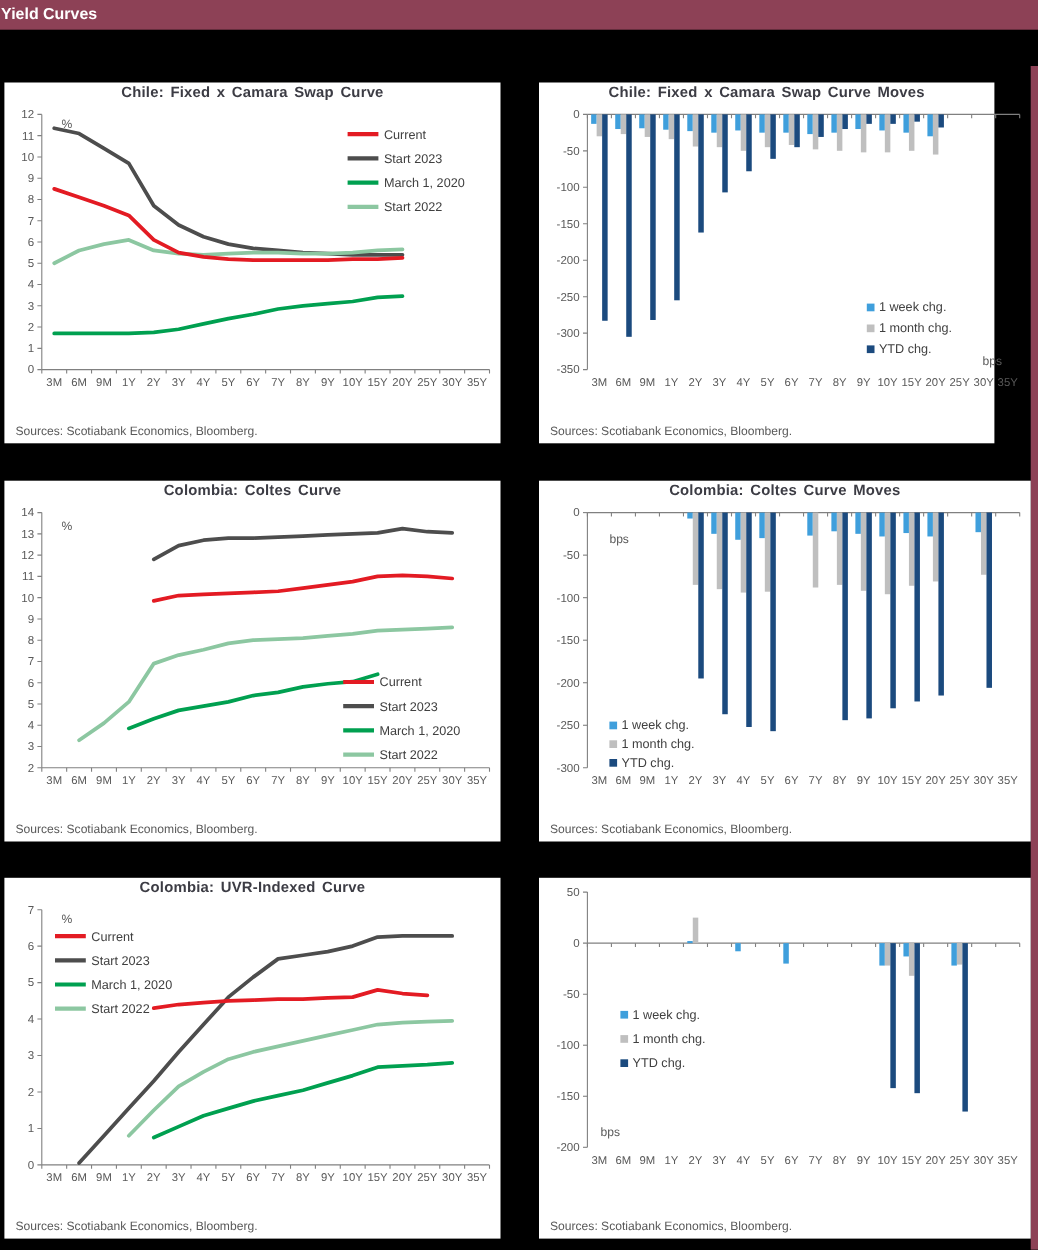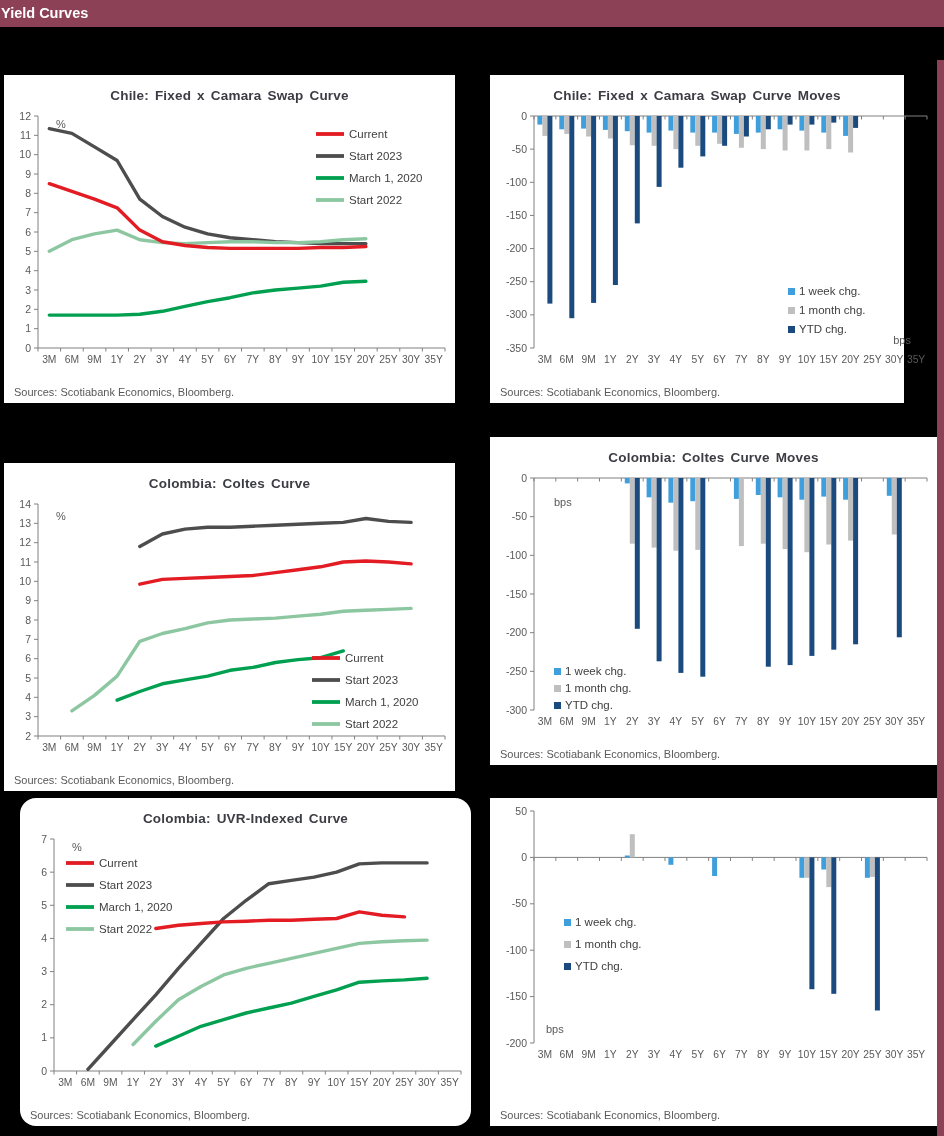--- a/index.html
+++ b/index.html
@@ -4,26 +4,26 @@
 <style>
   html,body{margin:0;padding:0;}
   body{width:944px;height:1136px;background:#000;position:relative;
        font-family:"Liberation Sans",sans-serif;overflow:hidden;}
   .header{position:absolute;left:0;top:0;width:944px;height:27px;background:#8d4156;}
   .header span{color:#fff;font-weight:bold;font-size:14.5px;line-height:27px;padding-left:1px;display:inline-block;}
   .accent-strip{position:absolute;right:0;top:60px;bottom:0;width:7px;background:#8d4156;}
   .panel{position:absolute;background:#fff;}
   .p1{left:4px;top:75px;width:451px;height:328px;}
   .p2{left:490px;top:75px;width:414px;height:328px;}
-  .p3{left:4px;top:463px;width:451px;height:328px;}
+  .p3{left:4px;top:437px;width:451px;height:328px;}
   .p4{left:490px;top:437px;width:447px;height:328px;}
-  .p5{left:20px;top:798px;width:451px;height:328px;border-radius:16px;}
+  .p5{left:4px;top:798px;width:451px;height:328px;}
   .p6{left:490px;top:798px;width:447px;height:328px;}
   .chart-title{text-align:center;font-weight:bold;font-size:13.5px;color:#3c3c44;
-               padding-top:13px;letter-spacing:.2px;word-spacing:2px;}
+               padding-top:1px;letter-spacing:.2px;word-spacing:2px;}
   .sources{position:absolute;left:10px;bottom:5px;font-size:11px;color:#595959;text-align:center;}
   svg{display:block;margin-top:1px;}
   svg text{font-family:"Liberation Sans",sans-serif;}
 </style>
 </head>
 <body>
 
 <div class="header">
   <span>Yield Curves</span>
 </div>

